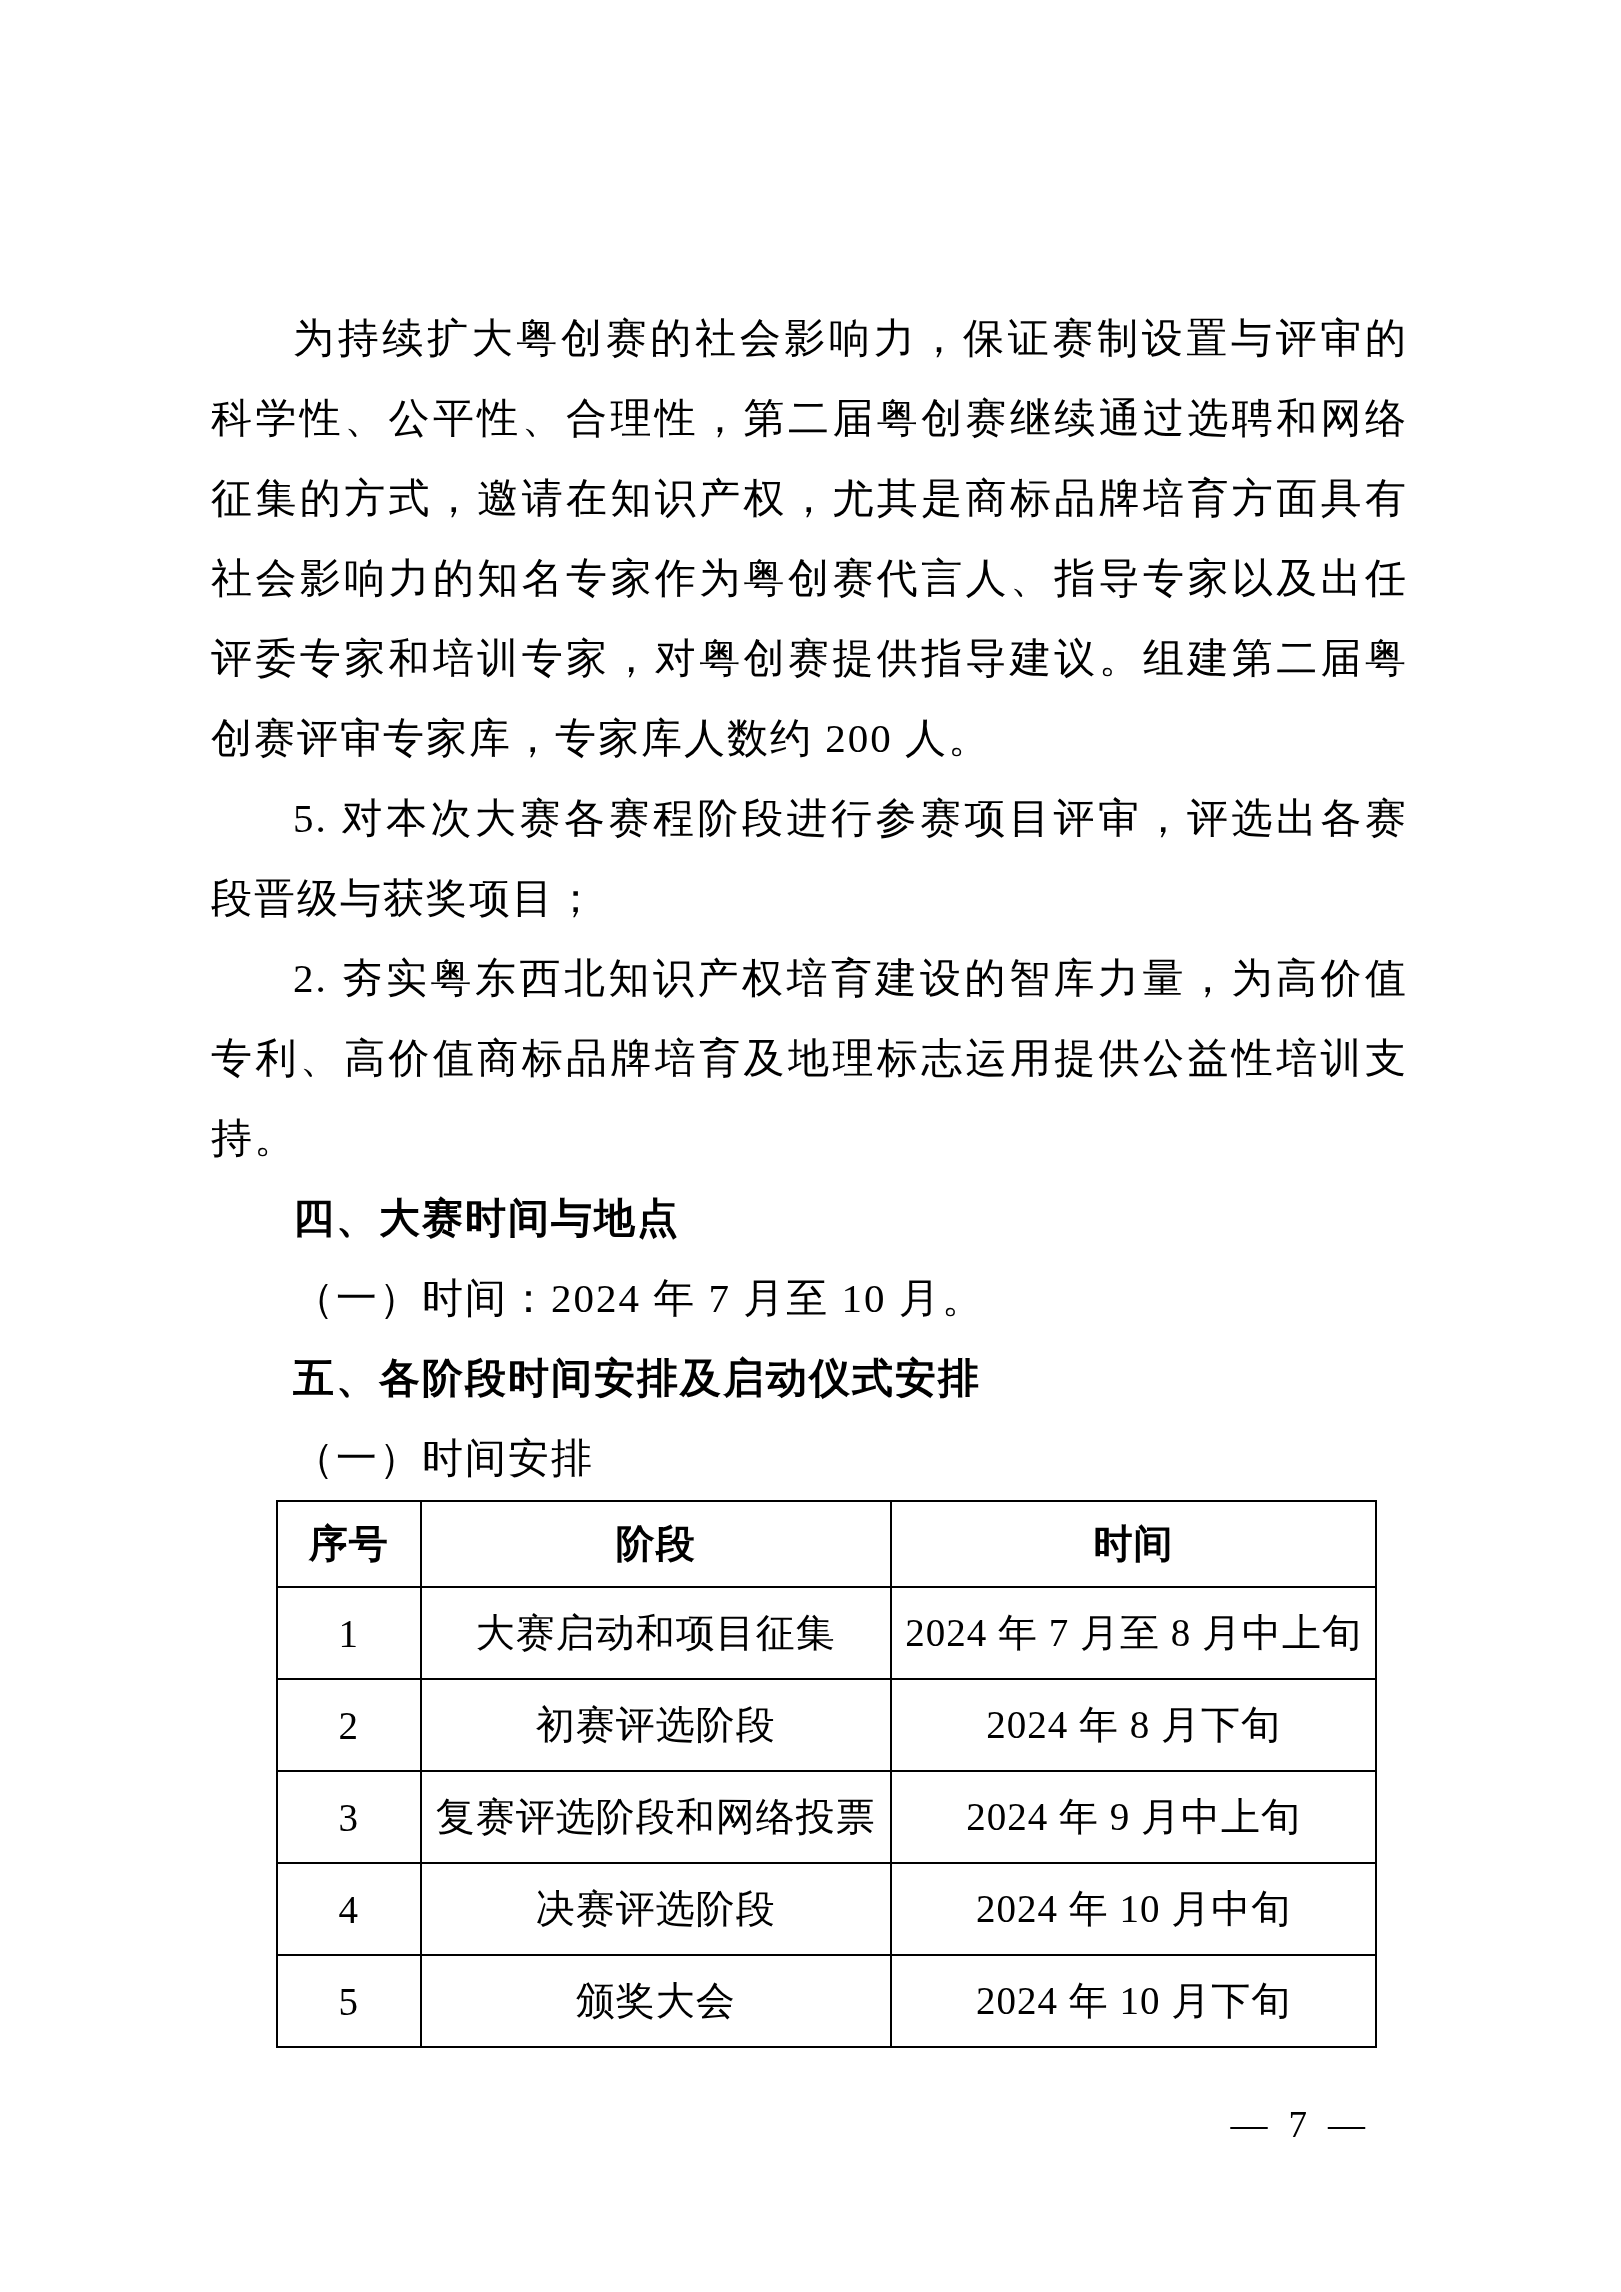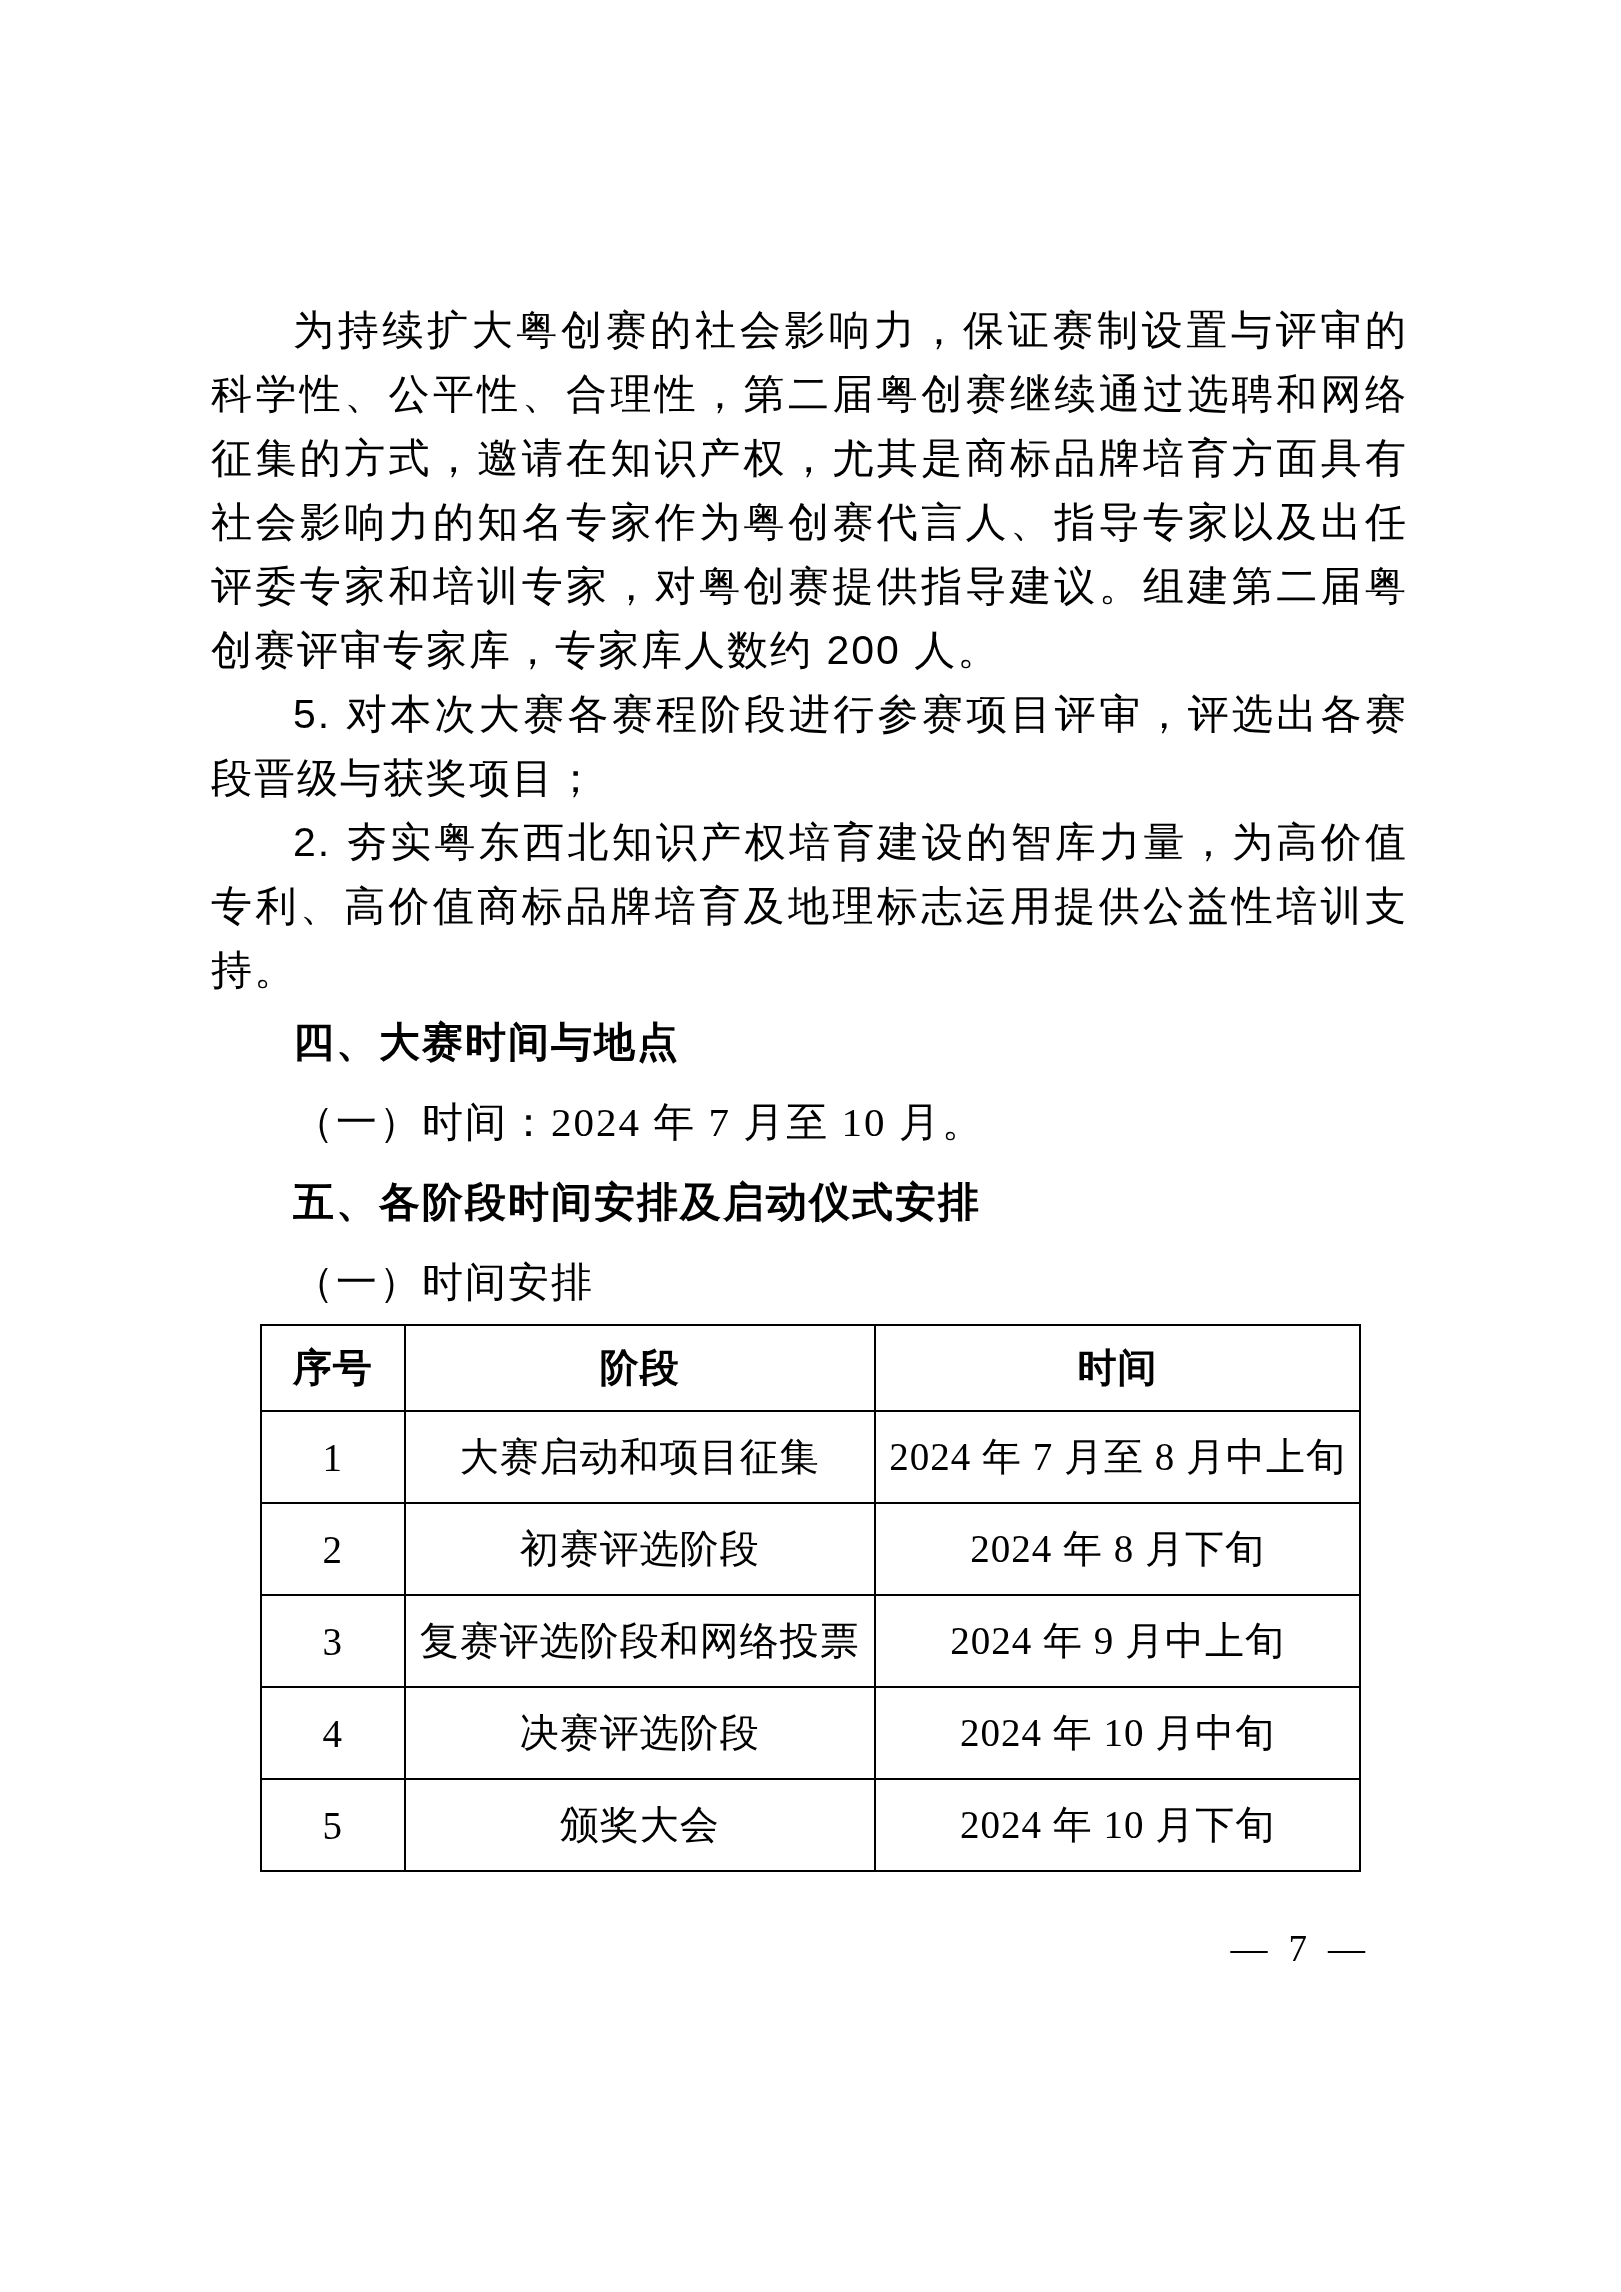--- a/index.html
+++ b/index.html
@@ -17,46 +17,46 @@
   .page {
     box-sizing: border-box;
     width: 1621px;
     height: 2293px;
     padding: 298px 213px 0 211px;
     overflow: hidden;
   }
   .body-text {
     margin: 0;
     font-size: 41px;
-    line-height: 64px;
+    line-height: 80px;
     letter-spacing: 2px;
     text-align: justify;
     text-indent: 2em;
-    font-family: Liberation Sans, sans-serif;
+    font-family: Liberation Serif, serif;
   }
   .heading {
     margin: 0;
     font-size: 41px;
     line-height: 80px;
     letter-spacing: 2px;
     font-weight: bold;
     text-indent: 2em;
     font-family: "Liberation Sans", "DejaVu Sans", sans-serif;
   }
   .sub-line {
     margin: 0;
     font-size: 41px;
     line-height: 80px;
     letter-spacing: 2px;
     text-indent: 2em;
     font-family: "Liberation Serif", "DejaVu Serif", serif;
   }
   table.schedule {
     border-collapse: collapse;
-    margin-left: 49px;
+    margin-left: 65px;
     margin-top: 2px;
     width: 1101px;
     table-layout: fixed;
   }
   table.schedule th,
   table.schedule td {
     border: 2px solid #000000;
     text-align: center;
     vertical-align: middle;
     font-size: 39px;

